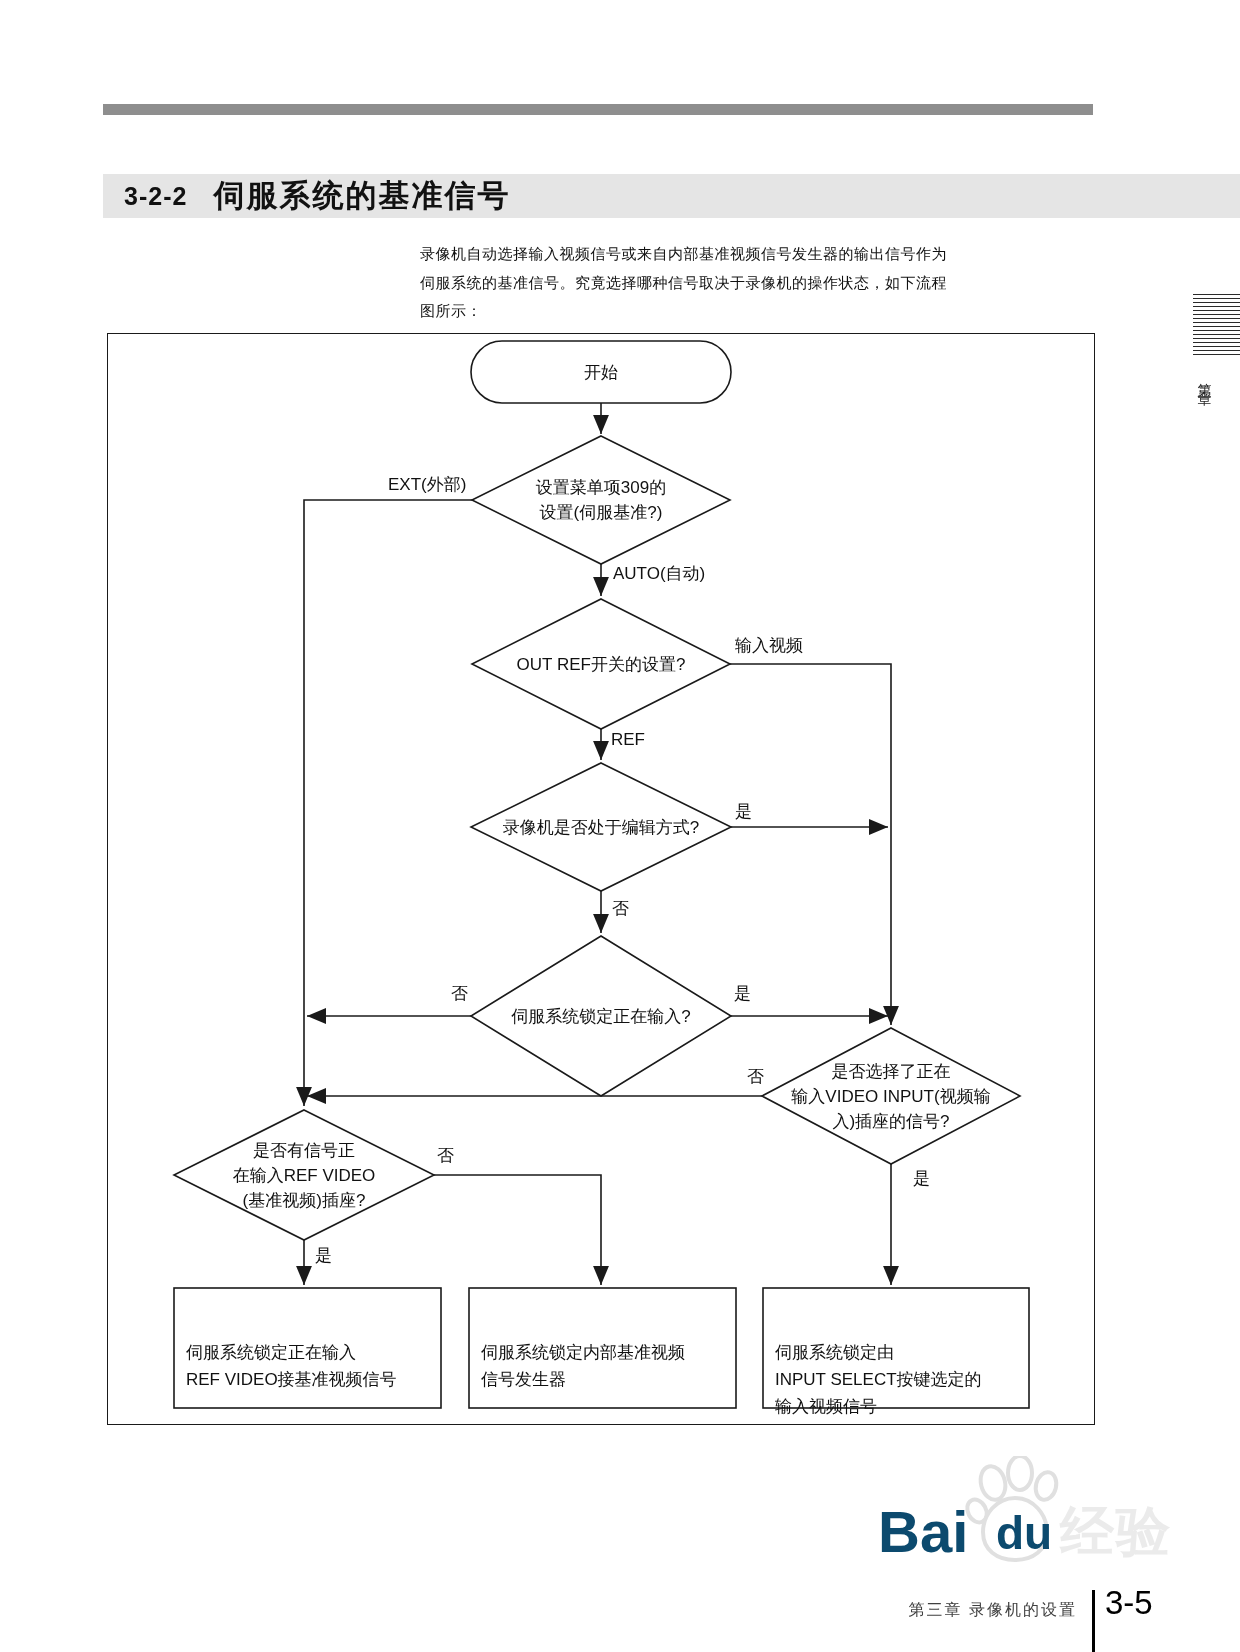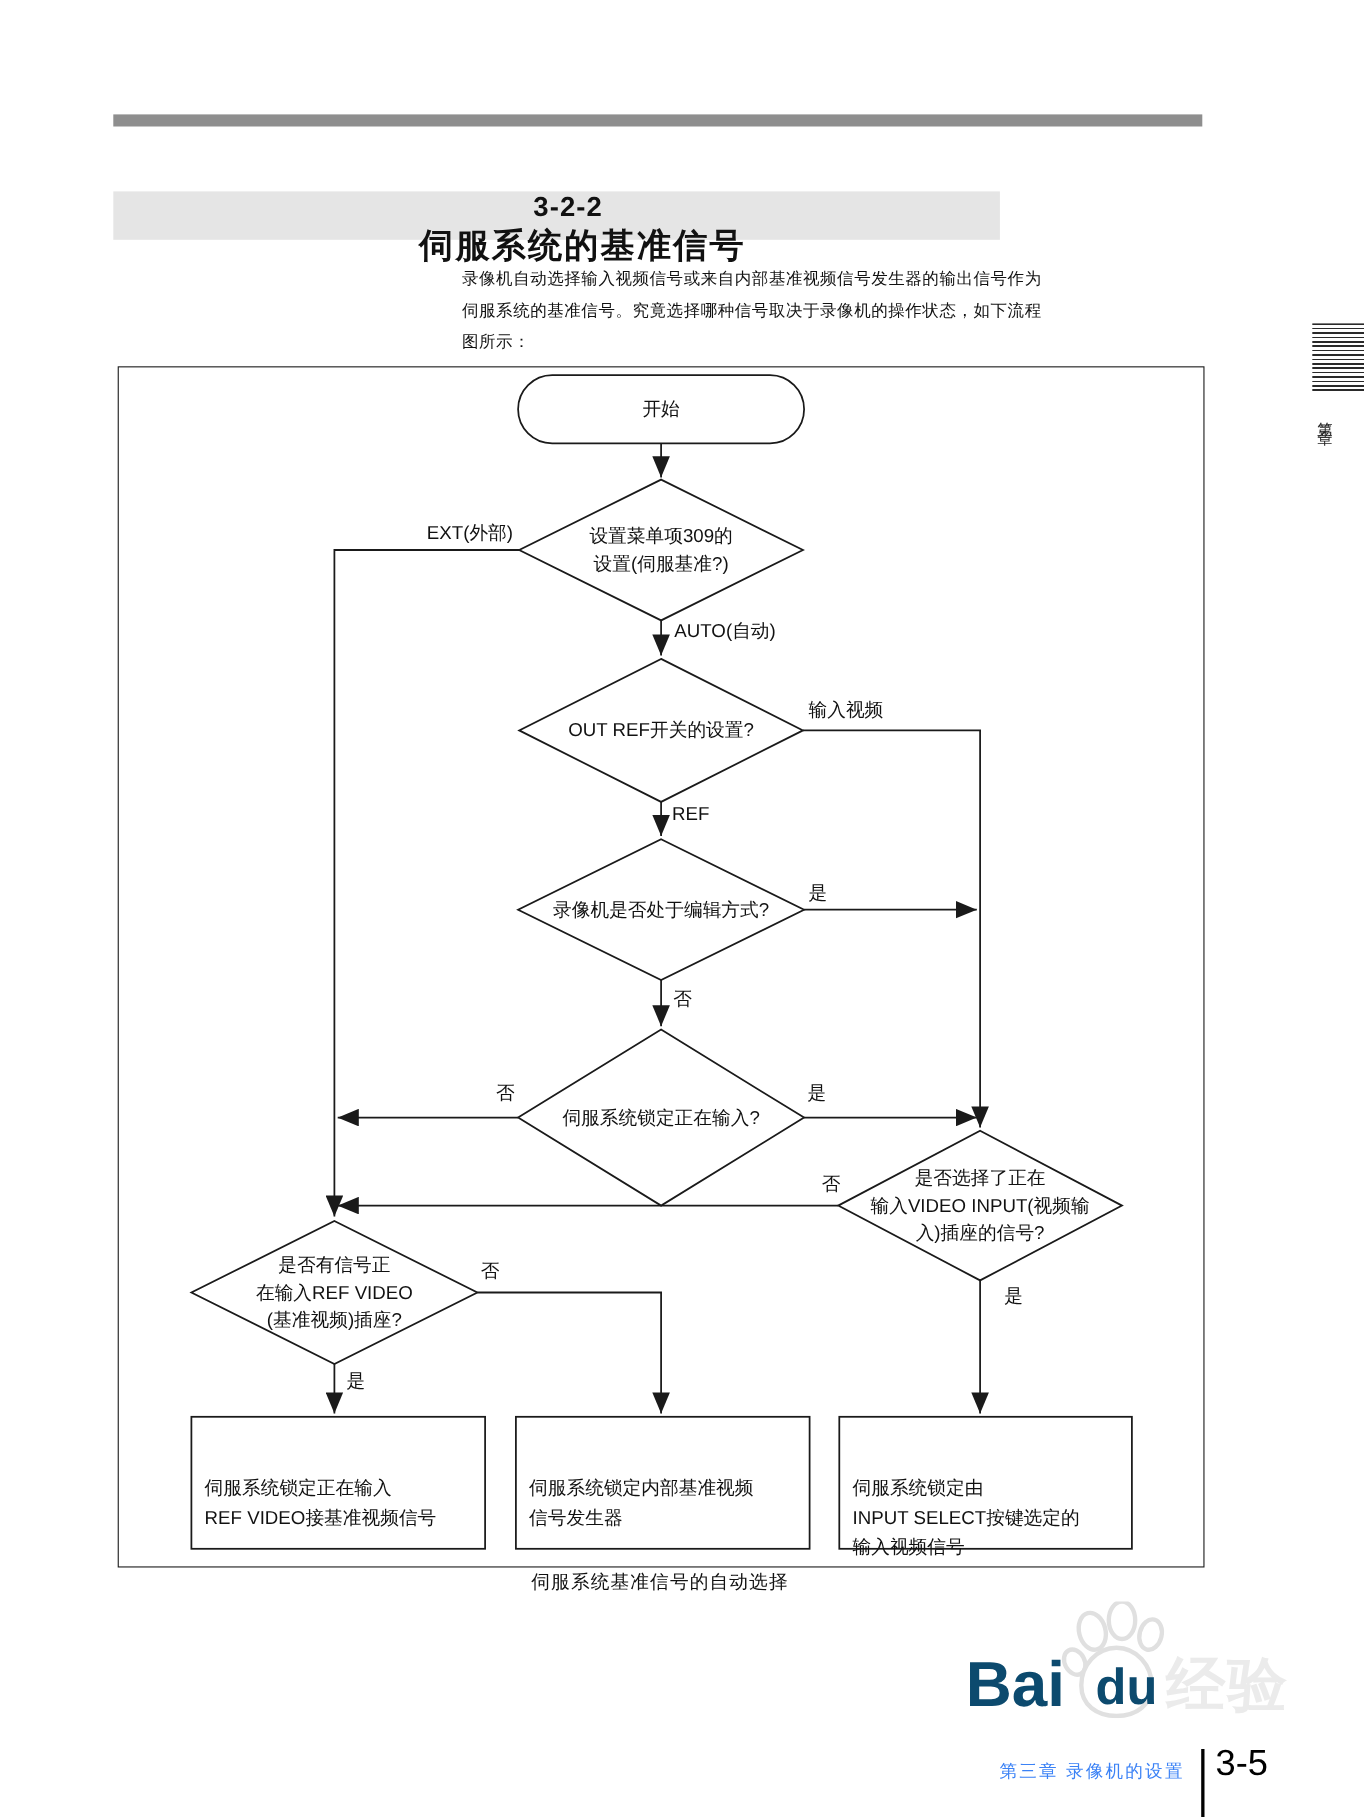--- a/index.html
+++ b/index.html
@@ -3,22 +3,22 @@
 <meta charset="utf-8">
 <style>
   html,body{margin:0;padding:0;background:#ffffff;}
   #page{
     position:relative;width:1240px;height:1652px;background:#ffffff;overflow:hidden;
     font-family:"Liberation Sans",sans-serif;color:#111;
   }
   .abs{position:absolute;}
   
   #top-rule{left:103px;top:104px;width:990px;height:11px;background:#8e8e8e;}
-  #section-band{left:103px;top:174px;width:806px;height:44px;background:#e5e5e5;
-    display:flex;align-items:center;padding-left:21px;box-sizing:border-box;flex-direction:column;}
+  #section-band{left:103px;top:174px;width:1138px;height:44px;background:#e5e5e5;
+    display:flex;align-items:center;padding-left:21px;box-sizing:border-box;}
   #section-band .num{font-size:25px;font-weight:bold;letter-spacing:1px;}
   #section-band .ttl{font-size:31px;font-weight:bold;margin-left:26px;letter-spacing:2px;}
   
   #intro{left:420px;top:240px;width:648px;font-size:15px;line-height:28.5px;
     white-space:pre-line;letter-spacing:0.5px;}
   
   #flow{left:107px;top:333px;width:986px;height:1090px;border:1.5px solid #1a1a1a;}
   #flow svg{position:absolute;left:0;top:0;}
   .node-label{position:absolute;transform:translate(-50%,-50%);text-align:center;
     font-size:17px;line-height:25px;white-space:pre;}
@@ -33,21 +33,21 @@
   #chapter-tab{left:1196px;top:372px;writing-mode:vertical-rl;font-size:14px;
     letter-spacing:4px;color:#222;}
   
   .wm{color:#0c4a6e;font-weight:bold;}
   #wm-bai{left:878px;top:1498px;font-size:58px;}
   #wm-du{left:996px;top:1506px;font-size:46px;}
   #wm-jy{left:1060px;top:1496px;font-size:54px;letter-spacing:2px;color:#ebebeb;}
   #wm-url{left:878px;top:1560px;font-size:37px;color:#e3e3e3;letter-spacing:1px;}
   
   #footer-chapter{left:860px;top:1600px;width:217px;text-align:right;font-size:16px;
-    letter-spacing:2px;color:#3b82f6;}
+    letter-spacing:2px;color:#404040;}
   #footer-bar{left:1092px;top:1590px;width:2.5px;height:62px;background:#000;}
   #footer-page{left:1105px;top:1584px;font-size:33px;color:#000000;}
 </style>
 </head>
 <body>
 
 <div id="page">
 
   <div id="top-rule" class="abs"></div>
 
@@ -124,21 +124,20 @@
     <div class="edge-label" style="left:627px;top:468px;">是</div>
     <div class="edge-label" style="left:504px;top:565px;">否</div>
     <div class="edge-label" style="left:343px;top:650px;">否</div>
     <div class="edge-label" style="left:626px;top:650px;">是</div>
     <div class="edge-label" style="left:639px;top:733px;">否</div>
     <div class="edge-label" style="left:805px;top:835px;">是</div>
     <div class="edge-label" style="left:329px;top:812px;">否</div>
     <div class="edge-label" style="left:207px;top:912px;">是</div>
   </div>
 
-  <div id="caption" class="abs">伺服系统基准信号的自动选择</div>
 
   <div id="hatch" class="abs"></div>
   <div id="chapter-tab" class="abs">第三章</div>
 
   <div id="wm-bai" class="abs wm">Bai</div>
   <svg class="abs" style="left:963px;top:1456px;" width="104" height="106" viewBox="0 0 104 106">
     <g fill="#ffffff" stroke="#e0e0e0" stroke-width="4">
       <ellipse cx="30" cy="27" rx="12" ry="17" transform="rotate(-14 30 27)"></ellipse>
       <ellipse cx="57" cy="17" rx="12" ry="17"></ellipse>
       <ellipse cx="83" cy="30" rx="10" ry="14" transform="rotate(14 83 30)"></ellipse>

